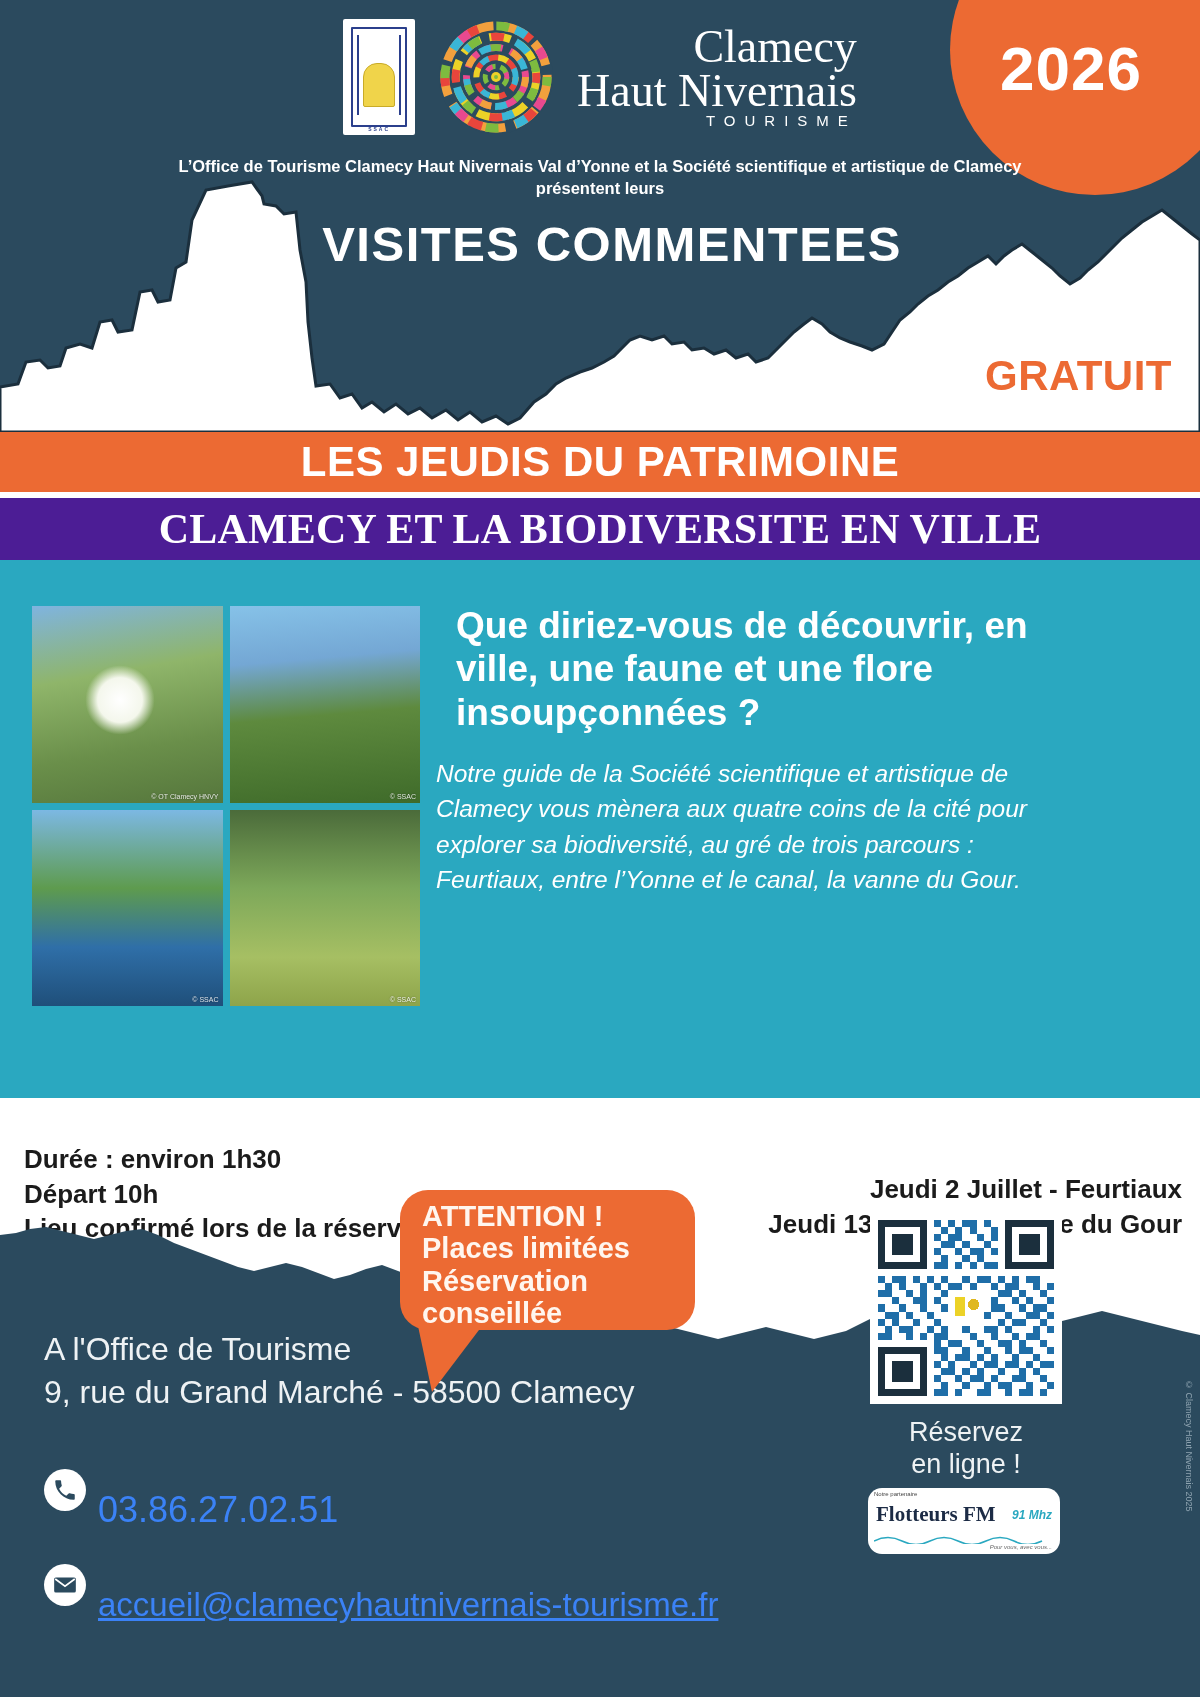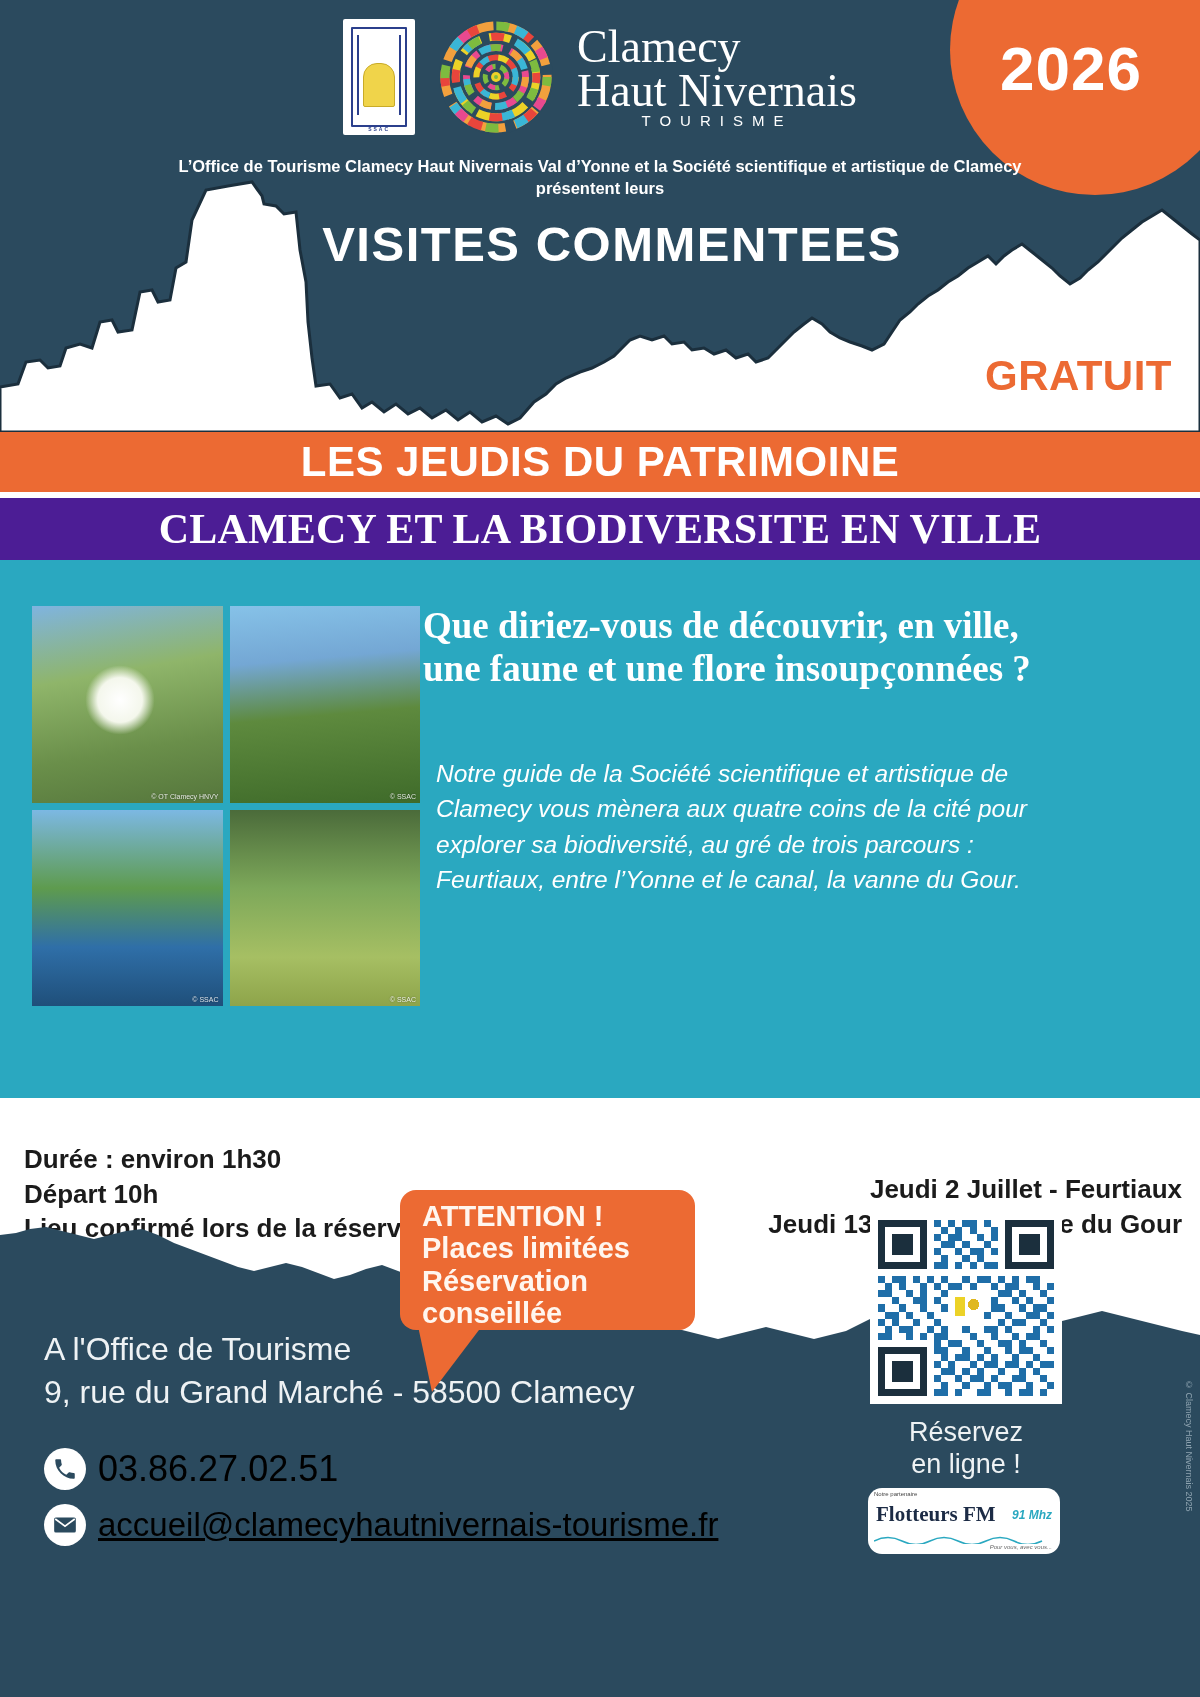--- a/index.html
+++ b/index.html
@@ -25,21 +25,21 @@
   }
   .logos{position:absolute;left:0;top:14px;width:1200px;height:126px;z-index:5;
          display:flex;align-items:center;justify-content:center;gap:22px;}
   .logo-ssac{width:72px;height:116px;background:#fff;border-radius:2px;position:relative;}
   .logo-ssac .inner{position:absolute;left:8px;top:8px;right:8px;bottom:8px;border:2px solid #2b3f8c;border-radius:1px;}
   .logo-ssac .bell{position:absolute;left:50%;top:44px;transform:translateX(-50%);
      width:30px;height:42px;background:#f0d44a;border:1.5px solid #c9ab28;border-radius:14px 14px 2px 2px;}
   .logo-ssac .legs{position:absolute;left:14px;top:16px;right:14px;bottom:20px;border-left:2px solid #2b3f8c;border-right:2px solid #2b3f8c;}
   .logo-ssac .caption{position:absolute;left:0;right:0;bottom:3px;text-align:center;font-size:5px;color:#2b3f8c;letter-spacing:2px;font-weight:700;}
   .logo-swirl{width:118px;height:118px;border-radius:50%;}
-  .brand-block{display:flex;flex-direction:column;justify-content:center;}
+  .brand-block{display:flex;flex-direction:column;justify-content:center;align-items:flex-end;}
   .brand-line1{font-family:"Liberation Serif", serif;color:#fff;font-size:46px;line-height:0.94;font-weight:400;}
   .brand-line2{font-family:"Liberation Serif", serif;color:#fff;font-size:46px;line-height:0.94;font-weight:400;white-space:nowrap;}
   .brand-tourisme{color:#fff;font-size:15px;letter-spacing:9px;text-align:center;font-weight:400;}
   .presenters{position:absolute;left:0;top:155px;width:1200px;text-align:center;color:#fff;
     font-size:16.5px;font-weight:700;line-height:1.35;z-index:5;}
   .visites{position:absolute;left:0;top:216px;width:1200px;text-align:center;color:#fff;
     font-size:49px;font-weight:700;letter-spacing:1.5px;z-index:5;padding-left:12px;}
   .gratuit{position:absolute;right:28px;top:352px;color:#ec6a33;font-size:42px;font-weight:700;
     letter-spacing:0.5px;z-index:6;}
 
@@ -58,45 +58,45 @@
   .photo{position:relative;overflow:hidden;}
   .photo .cap{position:absolute;right:4px;bottom:3px;color:#ffffff;font-size:7px;opacity:.85;
     white-space:nowrap;text-shadow:0 0 2px rgba(0,0,0,.6);}
   .ph1{background:linear-gradient(170deg,#7fb4e0 0%,#8fb56a 35%,#6a8f4a 70%,#55763c 100%);}
   .ph1::after{content:"";position:absolute;left:28%;top:30%;width:70px;height:70px;border-radius:50%;
     background:radial-gradient(circle,#ffffff 0%,#f4f7ec 45%,rgba(255,255,255,0) 70%);}
   .ph2{background:linear-gradient(175deg,#86c2e8 0%,#74a7d4 28%,#5e8a3e 55%,#3f6b2a 100%);}
   .ph3{background:linear-gradient(180deg,#7cb8e3 0%,#5e9b4e 40%,#2f6fa8 70%,#1f4f7a 100%);}
   .ph4{background:linear-gradient(180deg,#4b6b3a 0%,#7da85a 40%,#a6bf63 75%,#8ea44a 100%);}
 
-  .qtext{position:absolute;left:423px;top:44px;width:660px;color:#fff;font-size:37px;
-    font-weight:700;line-height:1.17;font-family:Liberation Serif, serif;}
+  .qtext{position:absolute;left:456px;top:44px;width:660px;color:#fff;font-size:37px;
+    font-weight:700;line-height:1.17;}
   .ptext{position:absolute;left:436px;top:196px;width:665px;color:#fff;font-size:24.5px;
     font-style:italic;line-height:1.44;}
 
   
   .info{position:absolute;left:0;top:1098px;width:1200px;height:118px;background:#fff;}
   .info-left{position:absolute;left:24px;top:44px;color:#1b1b1b;font-size:26px;font-weight:700;line-height:1.33;}
   .info-right{position:absolute;right:18px;top:44px;color:#1b1b1b;font-size:26px;font-weight:700;
     line-height:1.33;text-align:right;margin-top:30px;}
 
   
   .footer{position:absolute;left:0;top:1205px;width:1200px;height:492px;overflow:hidden;}
   .footer-sky{position:absolute;left:0;top:0;width:1200px;height:492px;}
   .addr{position:absolute;left:44px;top:1328px;color:#eef2f4;font-size:32px;line-height:1.35;z-index:6;}
   .contact{position:absolute;left:44px;top:1448px;z-index:6;}
   .crow{display:flex;align-items:center;gap:12px;margin-bottom:14px;}
   .cicon{width:42px;height:42px;border-radius:50%;background:#ffffff;position:relative;flex:0 0 42px;}
   .cicon svg{position:absolute;left:50%;top:50%;transform:translate(-50%,-50%);}
-  .ctext{color:#000000;font-size:36px;}
+  .ctext{color:#3b82f6;font-size:36px;margin-top:41px;}
   .ctext.link{text-decoration:underline;font-size:33px;}
 
   
   .bubble{position:absolute;left:400px;top:1190px;width:295px;height:140px;background:#ec6a33;
-    border-radius:16px;z-index:7;}
+    border-radius:28px;z-index:7;}
   .bubble .btxt{position:absolute;left:22px;top:10px;color:#fff6ef;font-size:29px;font-weight:700;line-height:1.12;}
   .bubble .tail{position:absolute;left:18px;top:136px;width:0;height:0;
     border-left:14px solid transparent;border-right:50px solid transparent;border-top:66px solid #ec6a33;}
 
   
   .qrwrap{position:absolute;left:870px;top:1212px;z-index:7;text-align:center;}
   .qr{width:176px;height:176px;background:#fff;padding:8px;box-sizing:content-box;}
   .qrlabel{margin-top:8px;color:#eef2f4;font-size:27px;line-height:1.2;}
   .partner{position:absolute;left:868px;top:1488px;width:192px;height:66px;background:#fff;
     border-radius:14px;z-index:7;overflow:hidden;}

